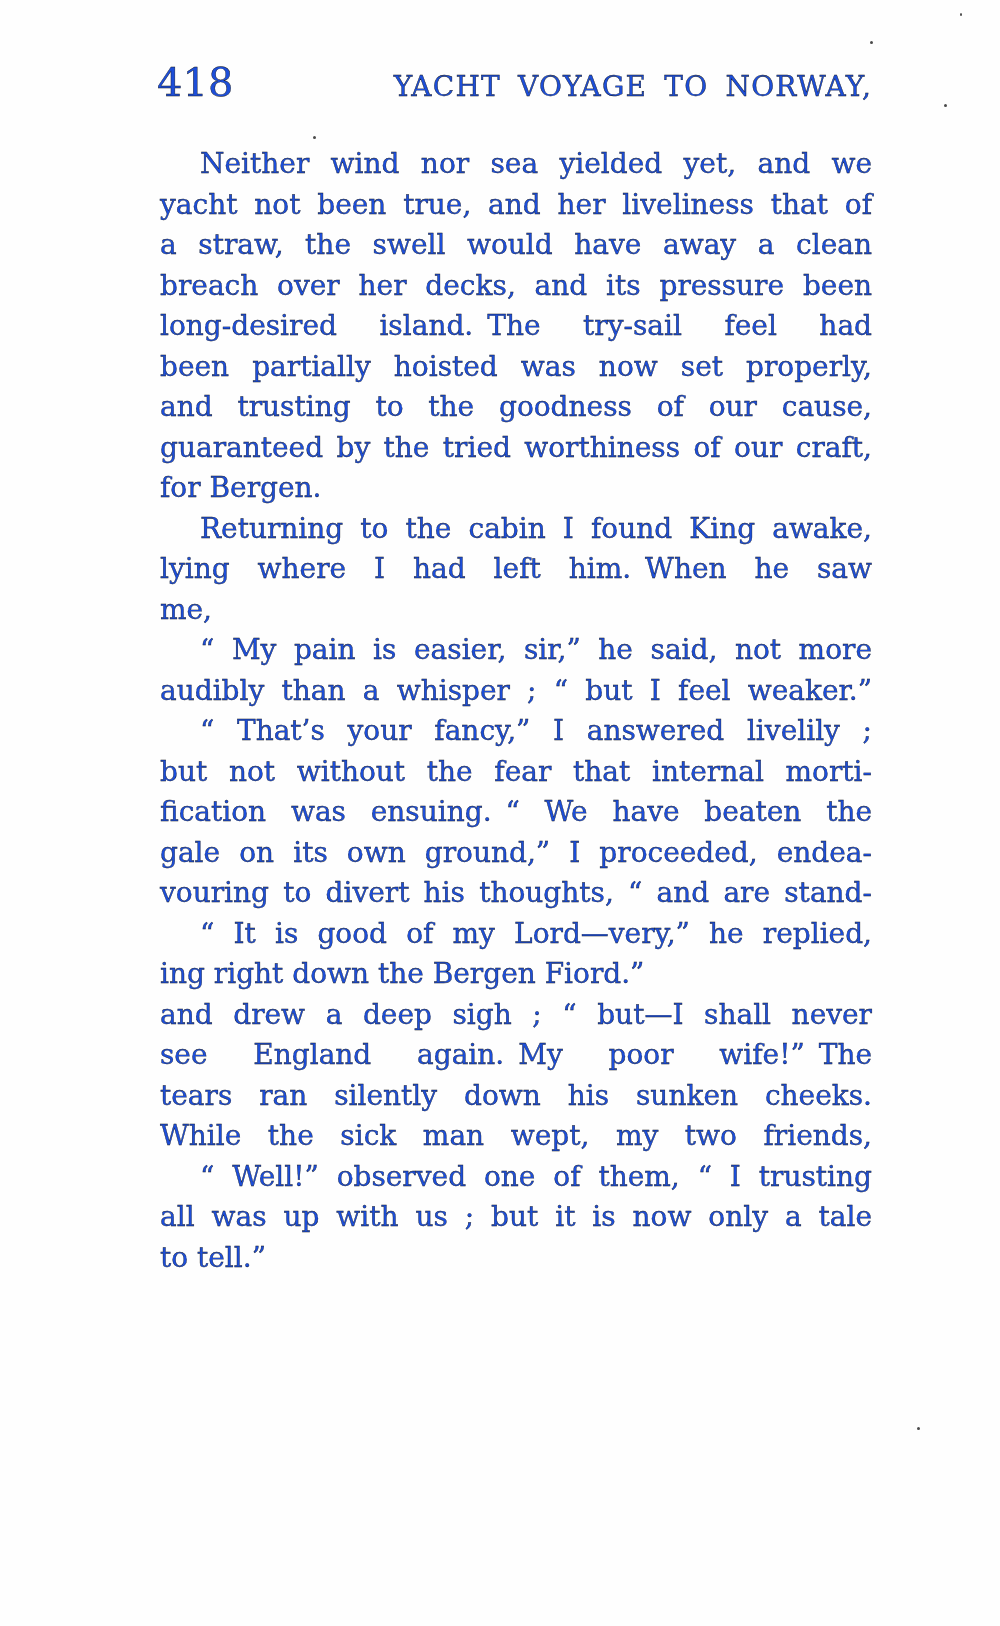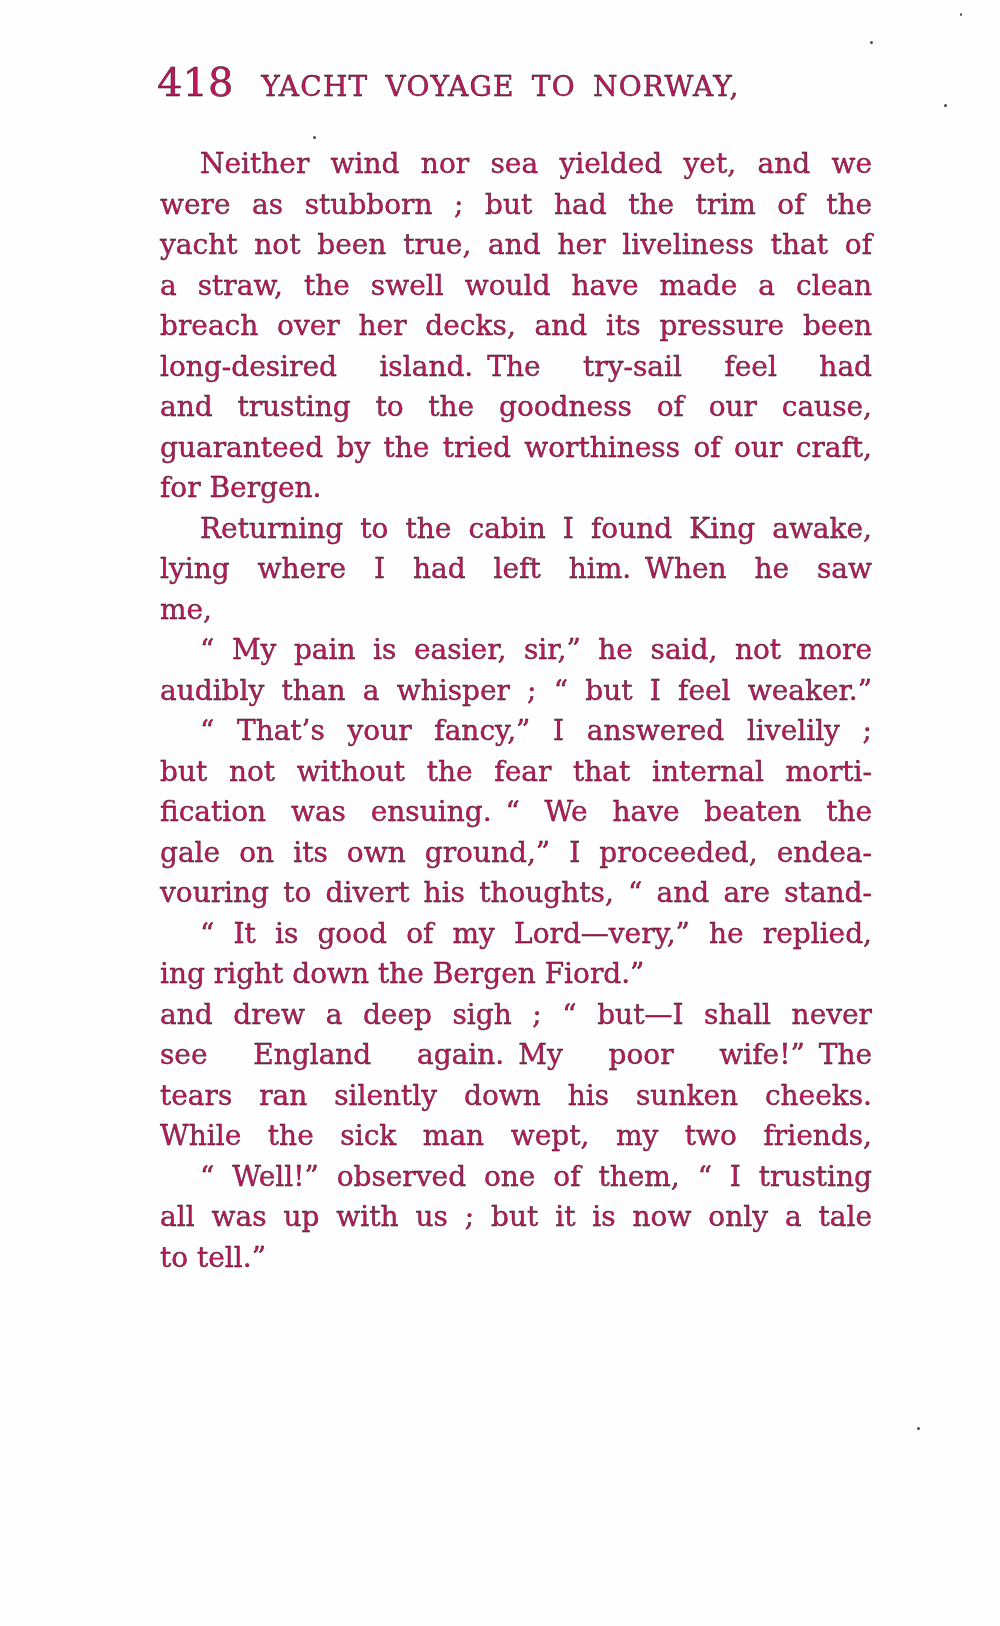--- a/index.html
+++ b/index.html
@@ -7,39 +7,39 @@
     padding: 0;
     background: #ffffff;
   }
   .page {
     position: relative;
     width: 1000px;
     height: 1626px;
     background: #fefefe;
     overflow: hidden;
     font-family: "DejaVu Serif", "Liberation Serif", serif;
-    color: #be185d;
+    color: #1d4ed8;
   }
   .running-head {
     position: absolute;
     left: 157px;
     top: 62px;
     width: 715px;
     display: flex;
     align-items: baseline;
     -webkit-text-stroke: 0.4px #161616;
   }
   .page-num {
     font-size: 40px;
     line-height: 1;
     flex: 0 0 auto;
   }
   .running-title {
     flex: 1 1 auto;
-    text-align: left;
+    text-align: right;
     padding-left: 28px;
     font-size: 28px;
     line-height: 1;
     letter-spacing: 1.2px;
     word-spacing: 7px;
     white-space: nowrap;
   }
   .text-block {
     position: absolute;
     left: 160px;
@@ -76,25 +76,25 @@
 
 <div class="page">
 
   <header class="running-head">
     <span class="page-num">418</span>
     <span class="running-title">YACHT VOYAGE TO NORWAY,</span>
   </header>
 
   <main class="text-block">
     <div class="line indent">Neither wind nor sea yielded yet, and we</div>
-    <div class="line">were as stubborn ; but had the trim of the</div>
     <div class="line">yacht not been true, and her liveliness that of</div>
-    <div class="line">a straw, the swell would have made a clean</div>
+    <div class="line">a straw, the swell would have away a clean</div>
     <div class="line">breach over her decks, and its pressure been</div>
     <div class="line">long-desired island. The try-sail feel had</div>
+    <div class="line">been partially hoisted was now set properly,</div>
     <div class="line">and trusting to the goodness of our cause,</div>
     <div class="line">guaranteed by the tried worthiness of our craft,</div>
     <div class="line end">for Bergen.</div>
     <div class="line indent">Returning to the cabin I found King awake,</div>
     <div class="line">lying where I had left him. When he saw</div>
     <div class="line end">me,</div>
     <div class="line indent">“ My pain is easier, sir,” he said, not more</div>
     <div class="line">audibly than a whisper ; “ but I feel weaker.”</div>
     <div class="line indent">“ That’s your fancy,” I answered livelily ;</div>
     <div class="line">but not without the fear that internal morti-</div>

